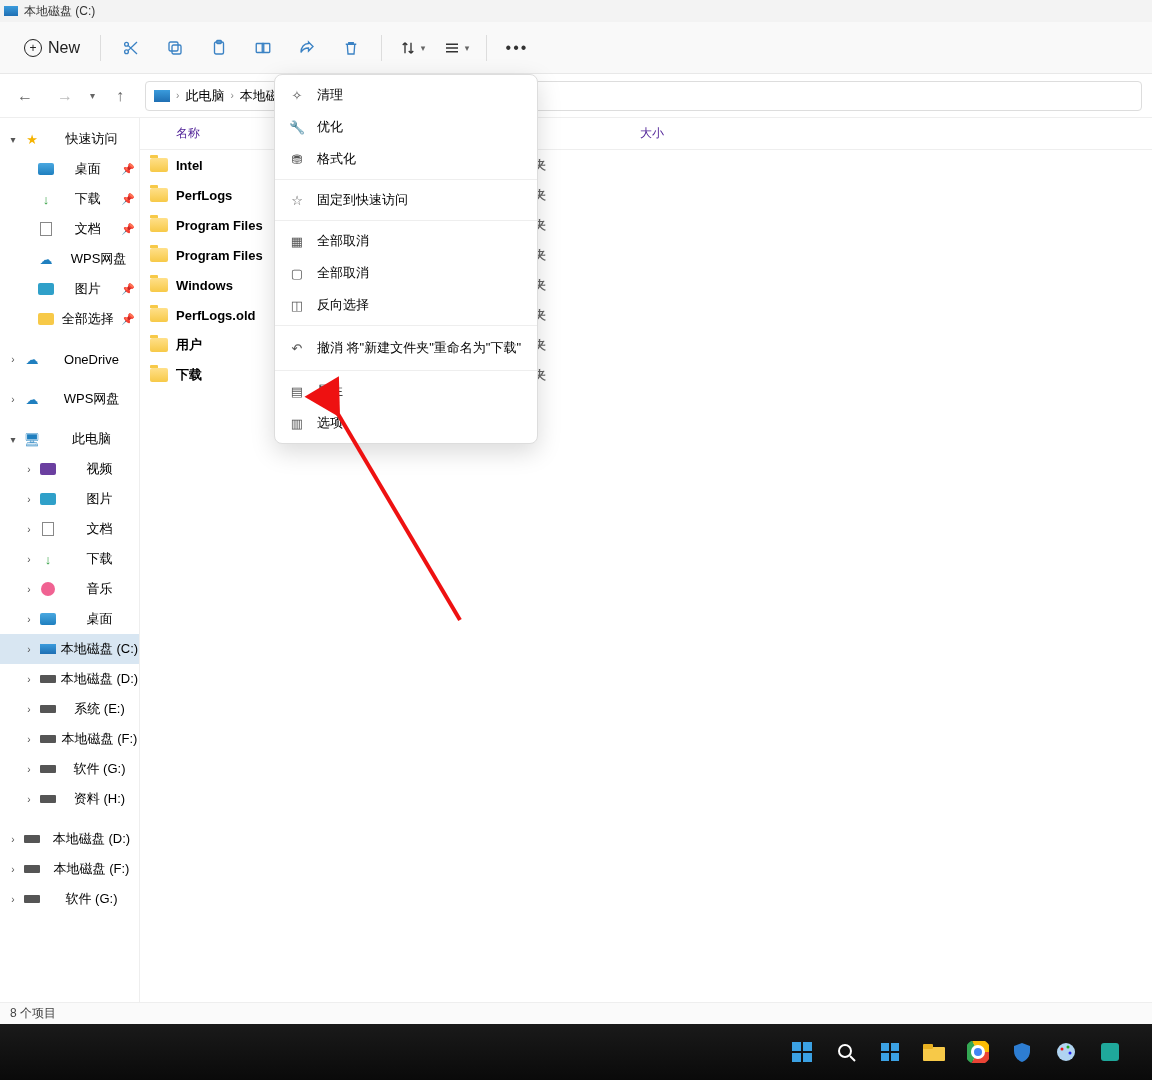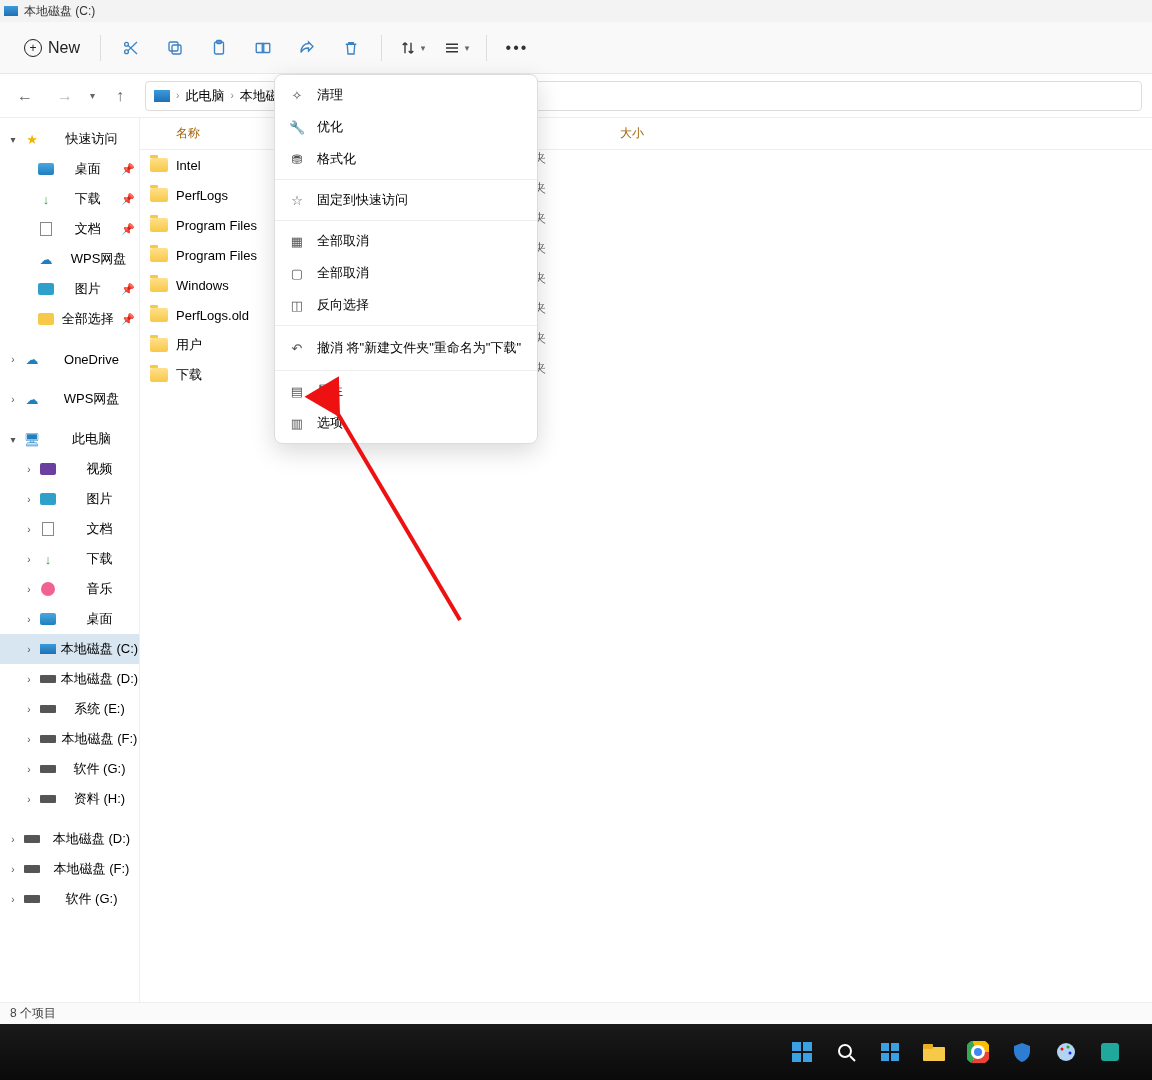--- a/index.html
+++ b/index.html
@@ -31,26 +31,26 @@
 .tree-item.selected { background:#d8e6f2; }
 .tree-item .exp { width:14px; font-size:10px; color:#555; display:flex; justify-content:center;}
 .tree-item .exp.none { visibility:hidden; }
 .tree-item .ti-icon { width:16px; height:16px; display:flex; align-items:center; justify-content:center; }
 .tree-item .ti-label { white-space:nowrap; overflow:hidden; text-overflow:ellipsis; flex:1;text-align:center;}
 .tree-item .pin { font-size:11px; color:#888; margin-right:4px;}
 .indent1 { padding-left:20px; }
 .indent2 { padding-left:22px; }
 
 .filepane { flex:1; position:relative; }
-.columns { height:32px; display:flex; align-items:center; border-bottom:1px solid #eee; font-size:12px; color:#a16207; }
+.columns { height:32px; display:flex; align-items:center; border-bottom:1px solid #eee; font-size:12px; color:#4c1d95; }
 .col-name { width:370px; padding-left:36px;}
 .col-type { width:110px;}
-.col-size { width:80px;}
+.col-size { width:80px;margin-left:20px;}
 .filelist { }
-.file-row { height:30px; display:flex; font-size:13px; }
+.file-row { height:30px; display:flex; align-items:center; font-size:13px;font-weight:bold; }
 .file-row .fcell-name { width:370px; padding-left:10px; display:flex; align-items:center; gap:8px;}
 .file-row .folder-icon { width:18px; height:14px; background:linear-gradient(#ffe08a,#f7c948); border-radius:2px; position:relative;}
 .file-row .folder-icon::before { content:""; position:absolute; top:-3px; left:0; width:8px; height:3px; background:#f7c948; border-radius:1px 1px 0 0;}
 .file-row .fcell-type { width:110px; color:#666; font-size:12px;}
 .file-row .fcell-size { width:80px; color:#666; font-size:12px;}
 
 .statusbar { height:22px; border-top:1px solid #eee; display:flex; align-items:center; padding-left:10px; font-size:12px; color:#444; background:#fafafa;}
 
 .taskbar { height:56px; background:linear-gradient(#1a1a1a,#0a0a0a); position:absolute; bottom:0; left:0; right:0; display:flex; align-items:center; justify-content:flex-end; padding:0 26px; gap:12px;}
 .task-icon { width:32px; height:32px; border-radius:4px; display:flex; align-items:center; justify-content:center; cursor:pointer;}

